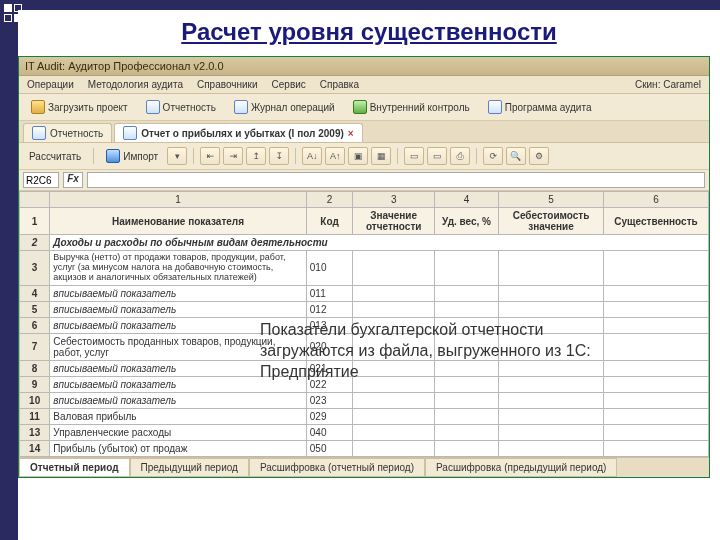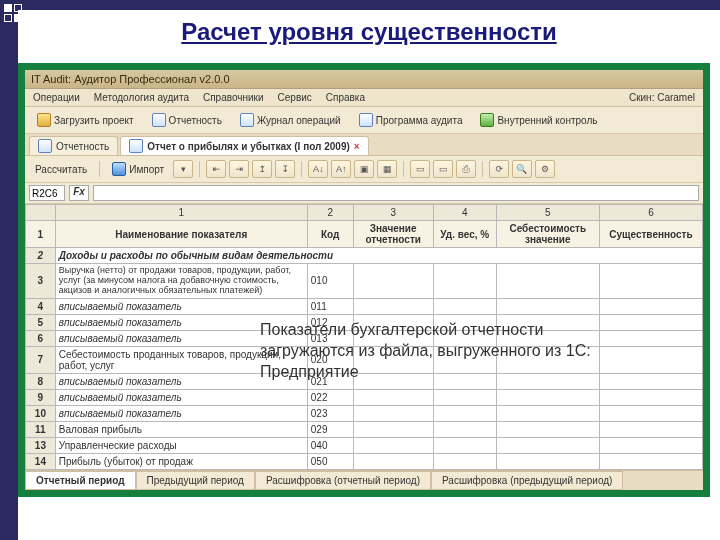--- a/index.html
+++ b/index.html
@@ -6,21 +6,21 @@
   body { font-family: Tahoma, Arial, sans-serif; font-size: 11px; background: #f5f5f0; width: 720px; height: 540px; overflow: hidden; position: relative; }
   .slide-frame { border-left: 18px solid #2a2a60; border-top: 10px solid #2a2a60; height: 540px; background: #fff; }
   .slide-title { font-family: Arial, sans-serif; font-size: 24px; font-weight: bold; color: #1a1a7a; text-align: center; padding: 8px 0 6px; text-decoration: underline; }
   .slide-frame .corner { position: absolute; top: 4px; left: 4px; width: 18px; height: 18px; }
   .corner .sq { position: absolute; width: 8px; height: 8px; border: 1px solid #fff; }
   .corner .sq.a { top:0; left:0; background:#fff; }
   .corner .sq.b { top:0; left:10px; background:transparent; }
   .corner .sq.c { top:10px; left:0; background:transparent; }
   .corner .sq.d { top:10px; left:10px; background:#fff; }
 
-  .app { margin: 11px 10px 0 0; border: 7px solid #15803d; background: #f3ead6; font-size: 10px; color: #333; }
+  .app { margin: 4px 10px 0 0; border: 1px solid #15803d; background: #f3ead6; font-size: 10px; color: #333; }
   .titlebar { background: linear-gradient(#d8c8a0,#c8b688); padding: 3px 6px; font-size: 11px; color: #3a2a10; border-bottom: 1px solid #b0a080; }
   .menubar { display:flex; gap: 14px; padding: 3px 8px; background:#efe4cc; border-bottom:1px solid #cdbf9f; }
   .menubar span { cursor:default; }
   .menubar .right { margin-left:auto; }
   .toolbar { display:flex; align-items:center; gap:6px; padding:3px 6px; background:#f3ead6; border-bottom:1px solid #d6caa8; }
   .tbtn { display:inline-flex; align-items:center; gap:3px; padding:2px 5px; border:1px solid transparent; border-radius:2px; }
   .ticon { width:14px; height:14px; display:inline-block; border:1px solid #888; background:linear-gradient(#fff,#ddd); border-radius:2px; }
   .ticon.folder { background:linear-gradient(#ffe38a,#e0b040); border-color:#b08020; }
   .ticon.doc { background:linear-gradient(#fff,#cde3ff); border-color:#6080c0; }
   .ticon.green { background:linear-gradient(#c0f0b0,#60b040); border-color:#3a7a20; }
@@ -83,26 +83,26 @@
         </span>
       <span class="tbtn">
           <span class="ticon doc"></span>
           <span>Отчетность</span>
         </span>
       <span class="tbtn">
           <span class="ticon doc"></span>
           <span>Журнал операций</span>
         </span>
       <span class="tbtn">
-          <span class="ticon doc"></span>
-          <span>Программа аудита</span>
-        </span>
-      <span class="tbtn">
           <span class="ticon green"></span>
           <span>Внутренний контроль</span>
+        </span>
+      <span class="tbtn">
+          <span class="ticon doc"></span>
+          <span>Программа аудита</span>
         </span>
     </div>
 
     <div class="tabstrip">
       <div class="tab">
           <span class="ticon doc"></span>
           <span>Отчетность</span>
         </div>
       <div class="tab active">
           <span class="ticon doc"></span>

